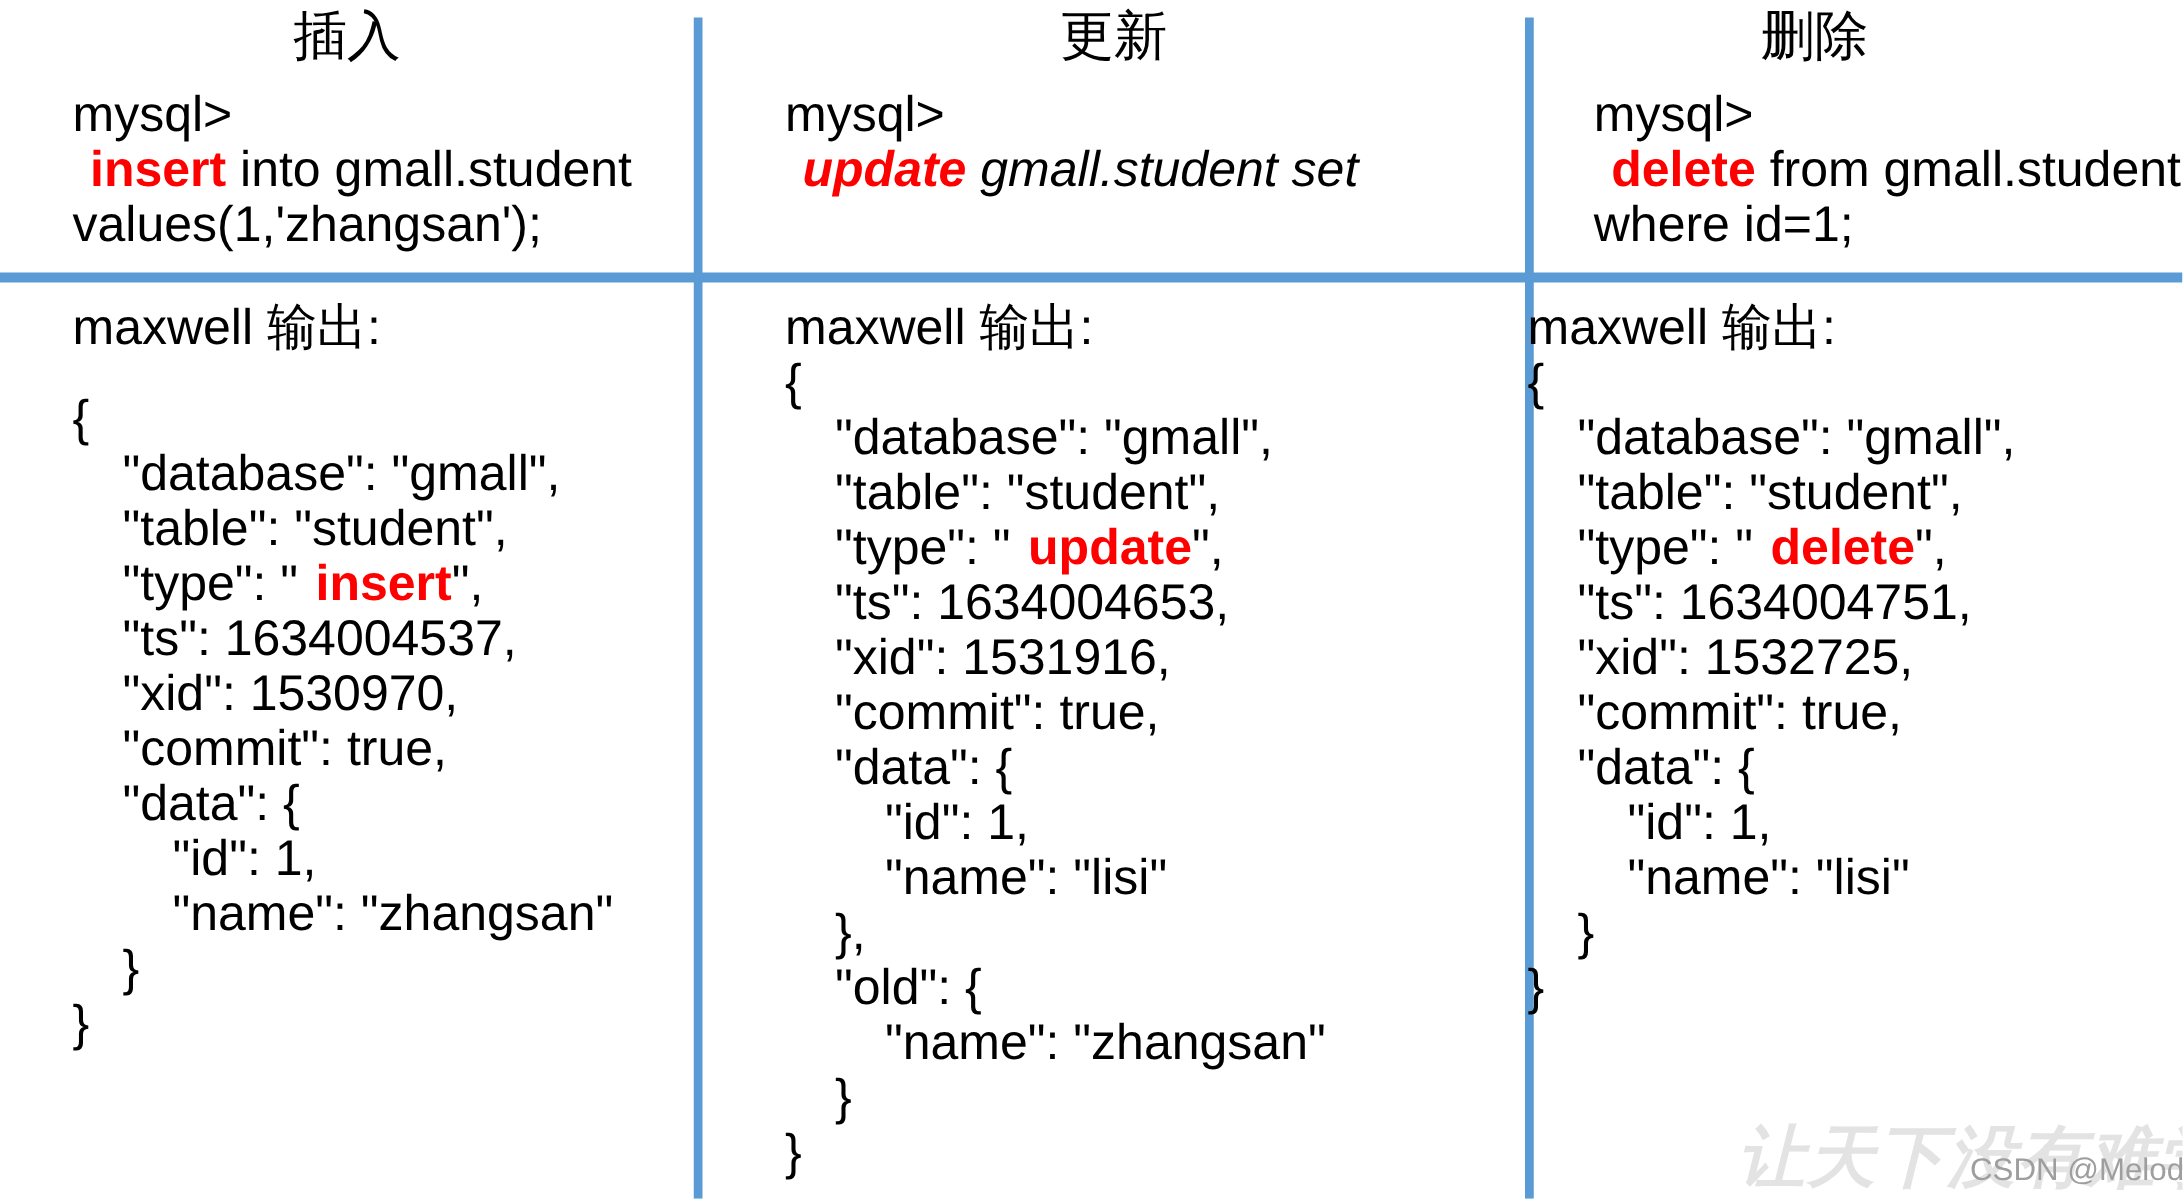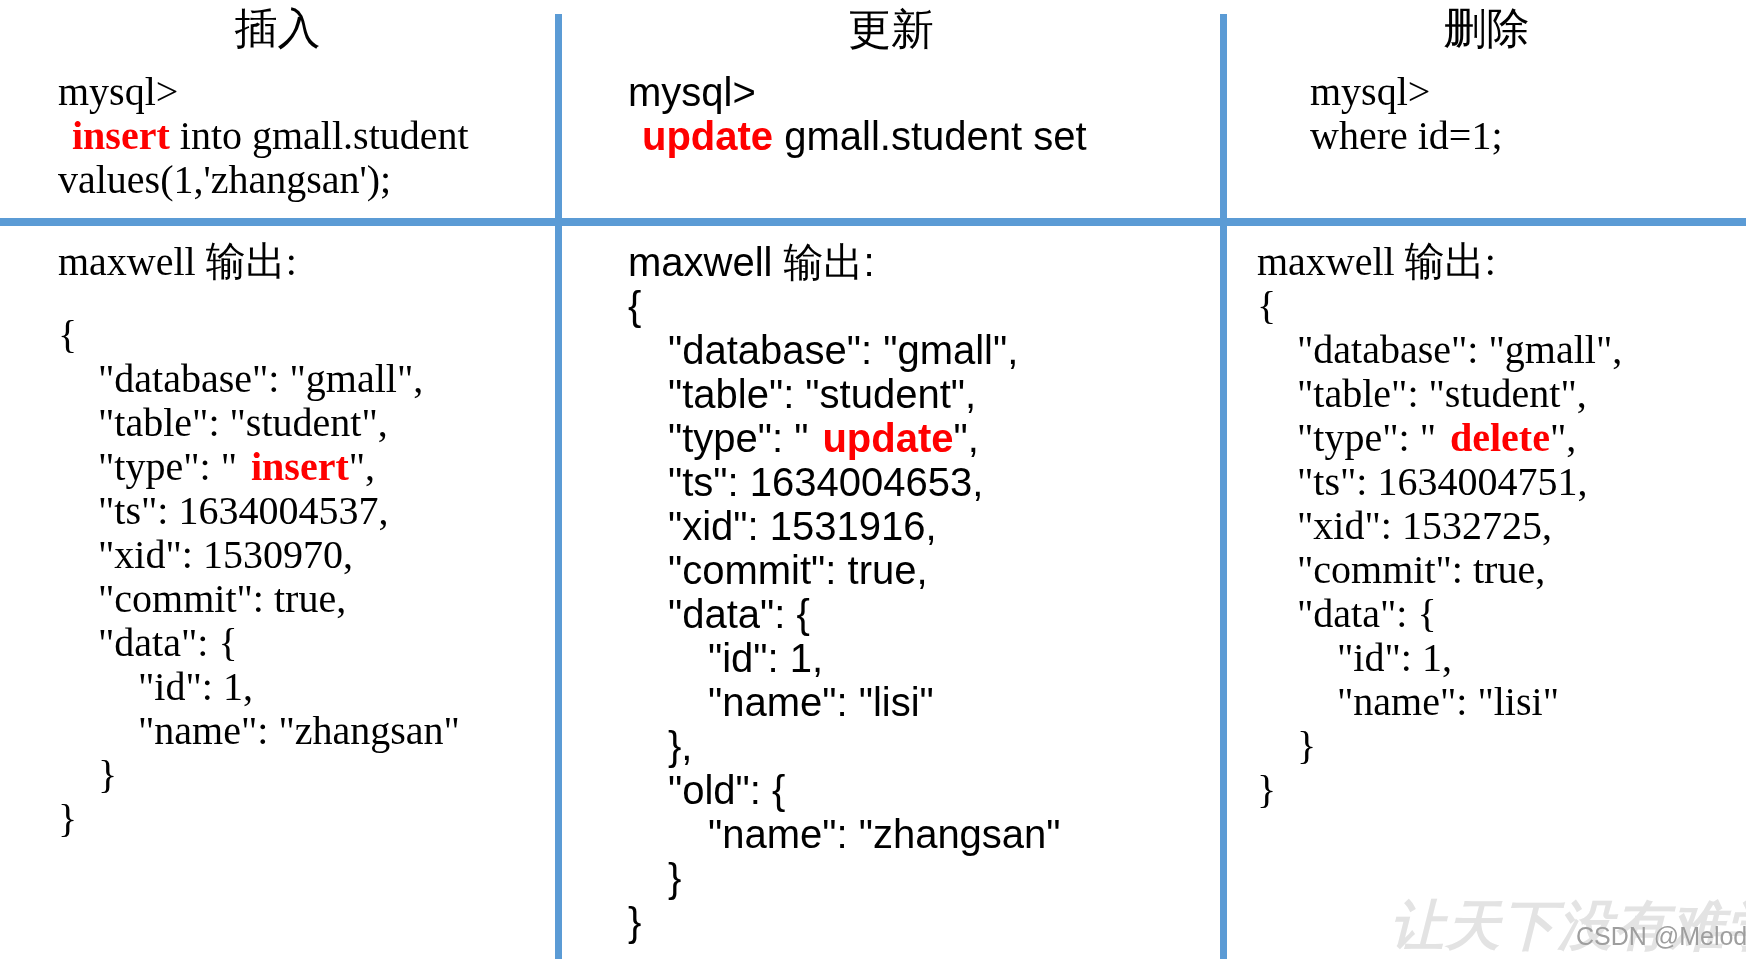--- a/index.html
+++ b/index.html
@@ -13,23 +13,23 @@
   .stage { position: relative; width: 1746px; height: 959px; }
 
   
   .vdiv { position: absolute; top: 14px; bottom: 0; width: 7px; background: #5B9BD5; }
   #vdiv1 { left: 555px; }
   #vdiv2 { left: 1220px; }
   .hdiv  { position: absolute; left: 0; top: 218px; width: 1746px; height: 8px; background: #5B9BD5; }
 
   
   .col { position: absolute; top: 0; bottom: 0; }
-  #col-insert { left: 0;      width: 555px; font-family: Liberation Serif, serif; }
+  #col-insert { left: 0;      width: 555px; }
   #col-update { left: 562px;  width: 658px; }
-  #col-delete { left: 1227px; width: 519px; font-family: Liberation Serif, serif; }
+  #col-delete { left: 1192px; width: 519px; }
 
   .title {
     position: absolute; top: 5px; left: 0; right: 0;
     text-align: center; font-size: 43px; line-height: 48px;
   }
   .sql, .out-label, .code {
     font-size: 40px; line-height: 44px; white-space: pre;
   }
   .sql       { position: absolute; top: 70px; }
   .out-label { position: absolute; top: 240px; }
@@ -74,28 +74,28 @@
 
   <div class="col" id="col-insert">
     <div class="title">插入</div>
     <div class="sql"><div class="line" style="padding-left: 0px;"><span>mysql&gt;</span></div><div class="line" style="padding-left: 0px;"><span class="kw">insert</span><span> into gmall.student</span></div><div class="line" style="padding-left: 0px;"><span>values(1,'zhangsan');</span></div></div>
     <div class="out-label">maxwell 输出:</div>
     <div class="code"><div class="line" style="padding-left: 0px;"><span>{</span></div><div class="line" style="padding-left: 40px;"><span>"database": "gmall",</span></div><div class="line" style="padding-left: 40px;"><span>"table": "student",</span></div><div class="line" style="padding-left: 40px;"><span>"type": "</span><span class="kw">insert</span><span>",</span></div><div class="line" style="padding-left: 40px;"><span>"ts": 1634004537,</span></div><div class="line" style="padding-left: 40px;"><span>"xid": 1530970,</span></div><div class="line" style="padding-left: 40px;"><span>"commit": true,</span></div><div class="line" style="padding-left: 40px;"><span>"data": {</span></div><div class="line" style="padding-left: 80px;"><span>"id": 1,</span></div><div class="line" style="padding-left: 80px;"><span>"name": "zhangsan"</span></div><div class="line" style="padding-left: 40px;"><span>}</span></div><div class="line" style="padding-left: 0px;"><span>}</span></div></div>
   </div>
 
   <div class="col" id="col-update">
     <div class="title">更新</div>
-    <div class="sql"><div class="line" style="padding-left: 0px;"><span>mysql&gt;</span></div><div class="line" style="padding-left: 0px;"><span class="kw">update</span><span> gmall.student set</span></div></div>
+    <div class="sql"><div class="line" style="padding-left: 0px;"><span>mysql&gt;</span></div><div class="line" style="padding-left: 0px; font-style: italic;"><span class="kw">update</span><span> gmall.student set</span></div></div>
     <div class="out-label">maxwell 输出:</div>
     <div class="code"><div class="line" style="padding-left: 0px;"><span>{</span></div><div class="line" style="padding-left: 40px;"><span>"database": "gmall",</span></div><div class="line" style="padding-left: 40px;"><span>"table": "student",</span></div><div class="line" style="padding-left: 40px;"><span>"type": "</span><span class="kw">update</span><span>",</span></div><div class="line" style="padding-left: 40px;"><span>"ts": 1634004653,</span></div><div class="line" style="padding-left: 40px;"><span>"xid": 1531916,</span></div><div class="line" style="padding-left: 40px;"><span>"commit": true,</span></div><div class="line" style="padding-left: 40px;"><span>"data": {</span></div><div class="line" style="padding-left: 80px;"><span>"id": 1,</span></div><div class="line" style="padding-left: 80px;"><span>"name": "lisi"</span></div><div class="line" style="padding-left: 40px;"><span>},</span></div><div class="line" style="padding-left: 40px;"><span>"old": {</span></div><div class="line" style="padding-left: 80px;"><span>"name": "zhangsan"</span></div><div class="line" style="padding-left: 40px;"><span>}</span></div><div class="line" style="padding-left: 0px;"><span>}</span></div></div>
   </div>
 
   <div class="col" id="col-delete">
     <div class="title">删除</div>
-    <div class="sql"><div class="line" style="padding-left: 0px;"><span>mysql&gt;</span></div><div class="line" style="padding-left: 0px;"><span>where id=1;</span></div></div>
+    <div class="sql"><div class="line" style="padding-left: 0px;"><span>mysql&gt;</span></div><div class="line" style="padding-left: 0px;"><span class="kw">delete</span><span> from gmall.student</span></div><div class="line" style="padding-left: 0px;"><span>where id=1;</span></div></div>
     <div class="out-label">maxwell 输出:</div>
     <div class="code"><div class="line" style="padding-left: 0px;"><span>{</span></div><div class="line" style="padding-left: 40px;"><span>"database": "gmall",</span></div><div class="line" style="padding-left: 40px;"><span>"table": "student",</span></div><div class="line" style="padding-left: 40px;"><span>"type": "</span><span class="kw">delete</span><span>",</span></div><div class="line" style="padding-left: 40px;"><span>"ts": 1634004751,</span></div><div class="line" style="padding-left: 40px;"><span>"xid": 1532725,</span></div><div class="line" style="padding-left: 40px;"><span>"commit": true,</span></div><div class="line" style="padding-left: 40px;"><span>"data": {</span></div><div class="line" style="padding-left: 80px;"><span>"id": 1,</span></div><div class="line" style="padding-left: 80px;"><span>"name": "lisi"</span></div><div class="line" style="padding-left: 40px;"><span>}</span></div><div class="line" style="padding-left: 0px;"><span>}</span></div></div>
   </div>
 
   <div class="brush">让天下没有难学的技</div>
   <div class="csdn">CSDN @MelodyYN</div>
 
 </div>
 
 </body></html>

